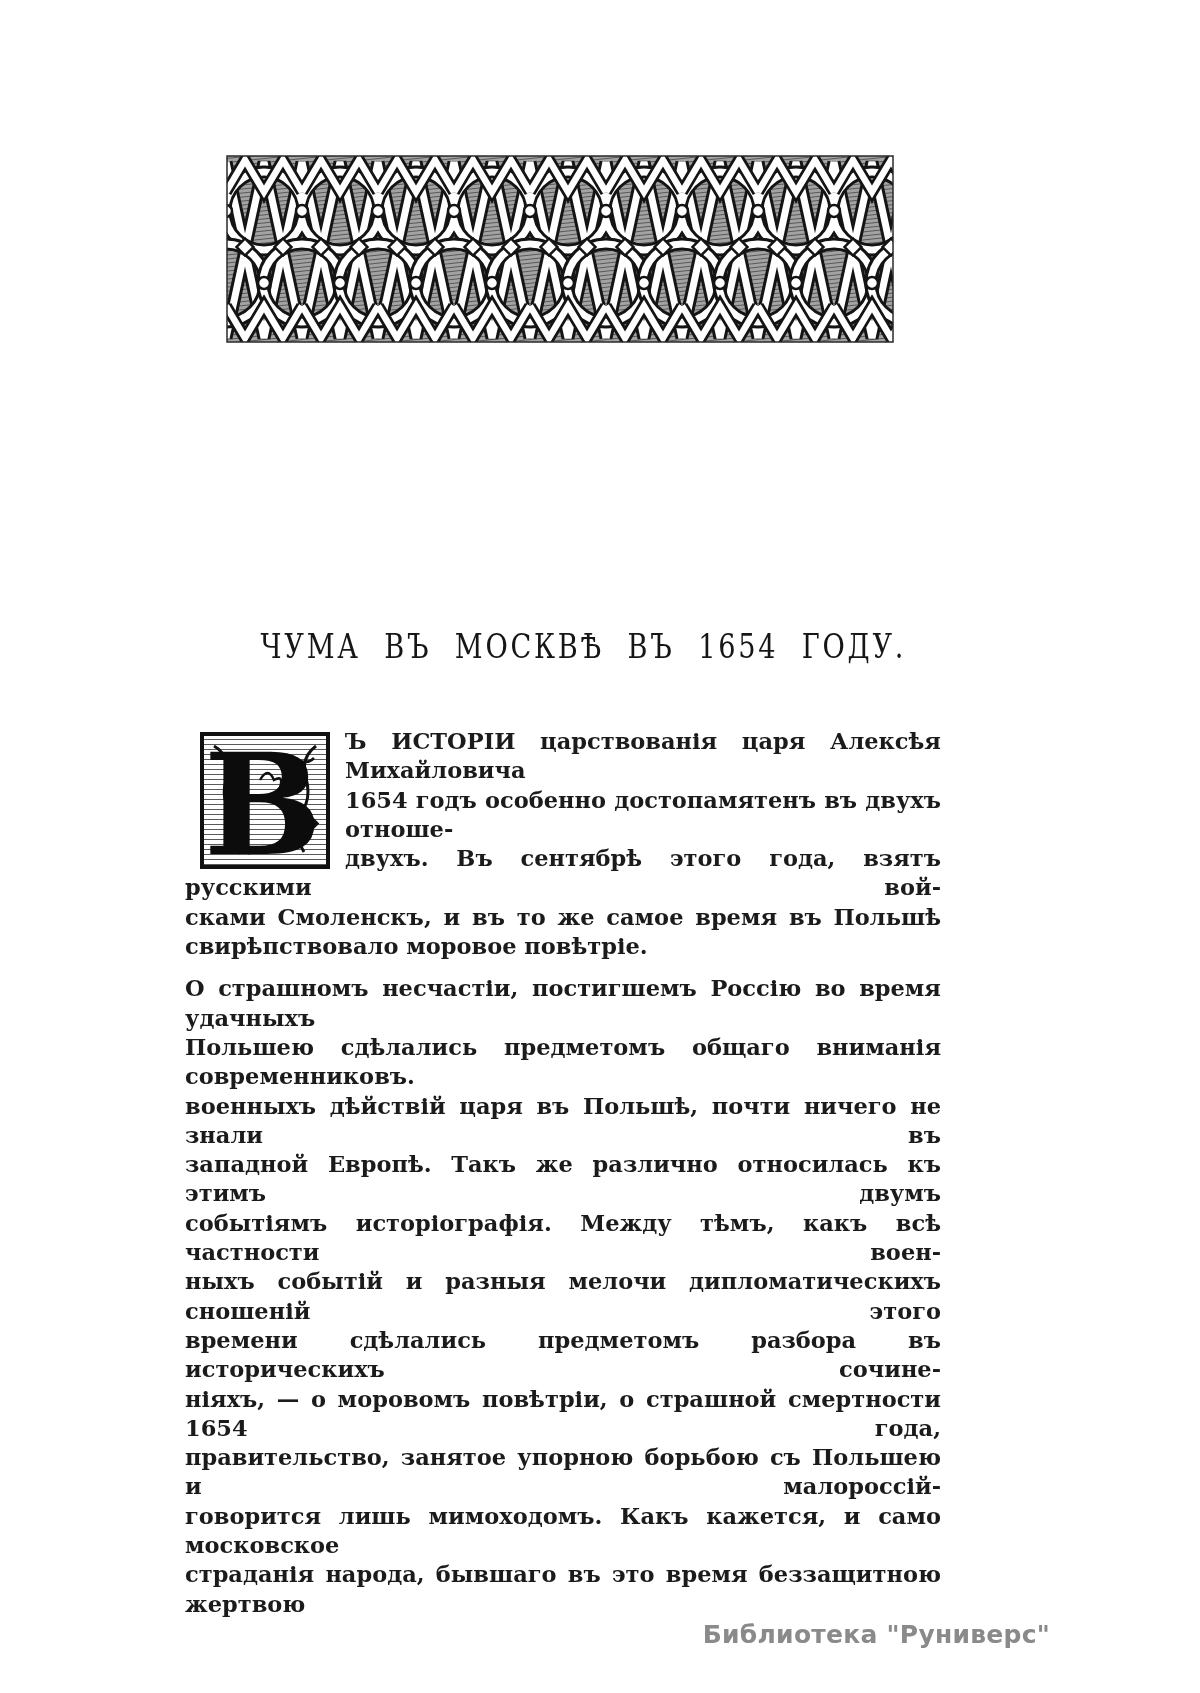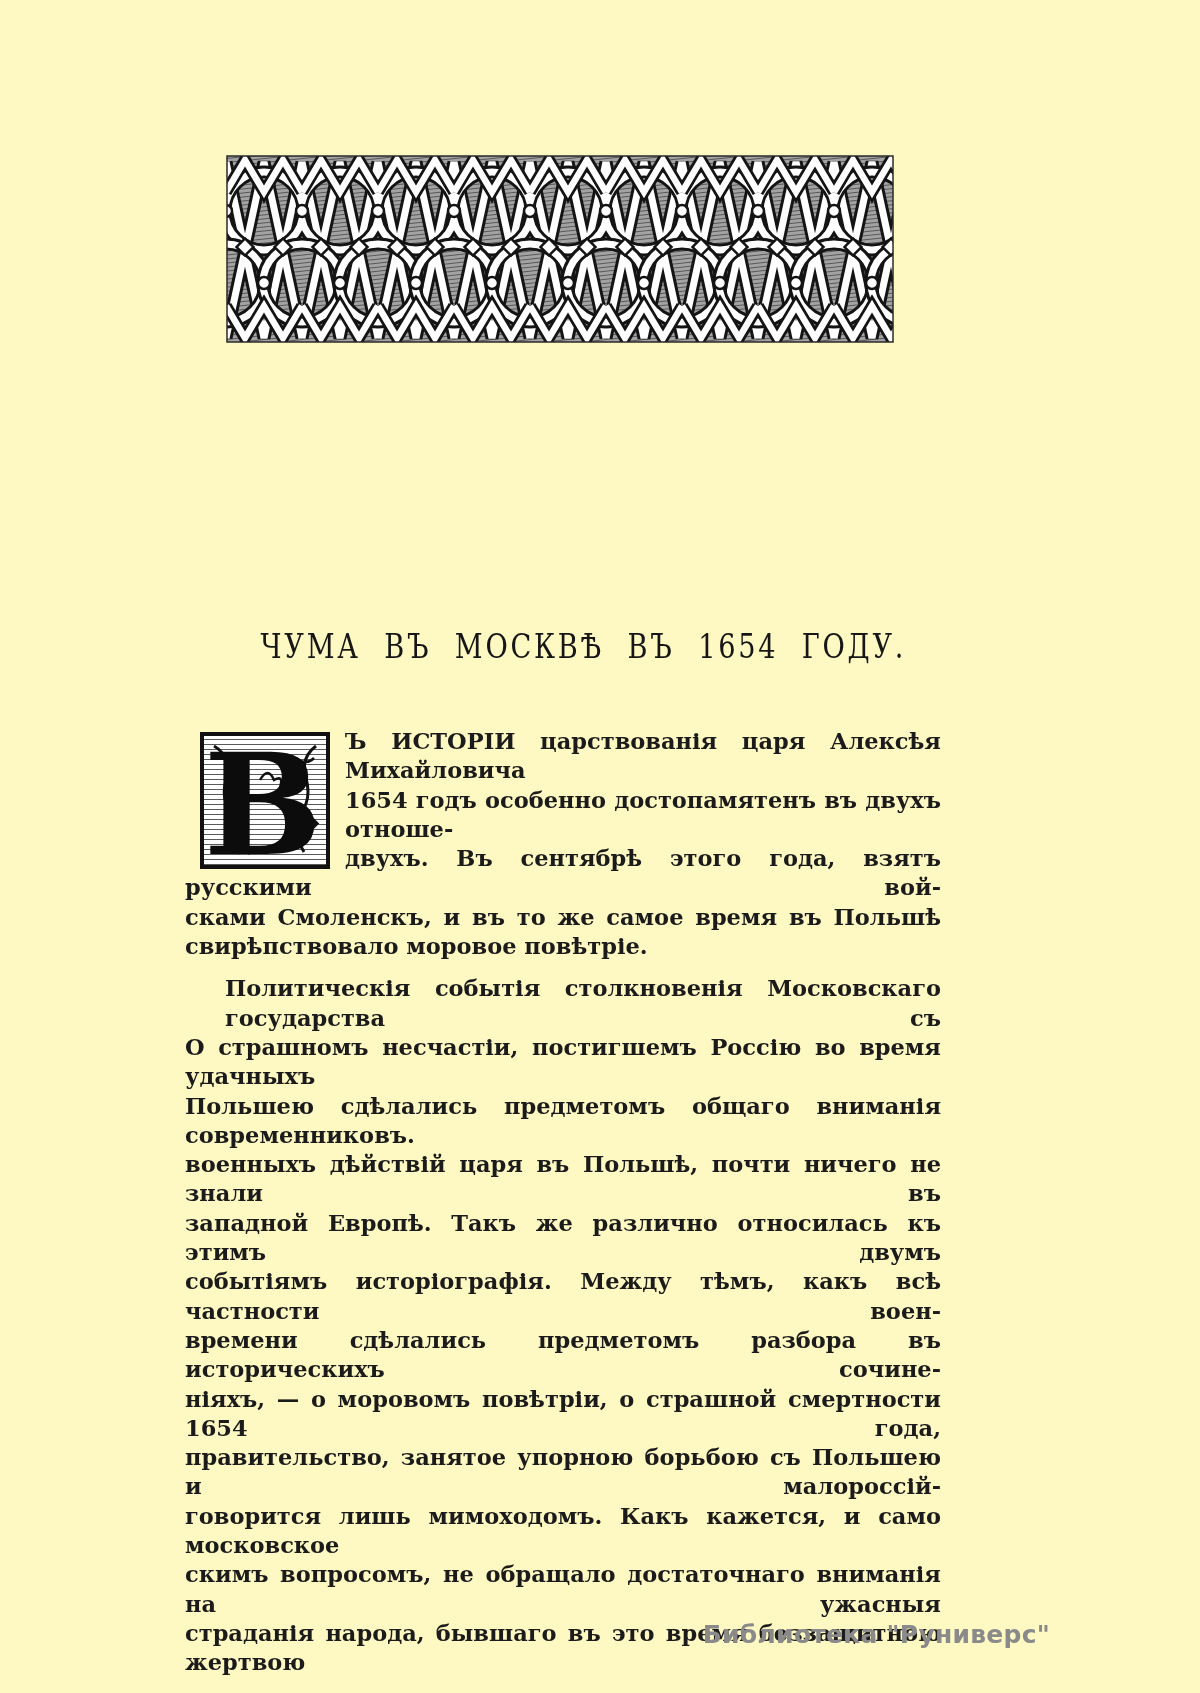--- a/index.html
+++ b/index.html
@@ -1,20 +1,20 @@
 <!DOCTYPE html>
 <html><head>
 <meta charset="utf-8">
 <style>
   html,body{margin:0;padding:0;background:#e9e9e9;}
   .page{
     position:relative;
     width:1200px;height:1693px;
     margin:0 auto;
-    background:#fef9c3;
+    background:#ffffff;
     overflow:hidden;
     font-family:"DejaVu Serif", serif;
     color:#1b1b1b;
   }
   .ornament{
     position:absolute;left:226px;top:150px;width:668px;height:198px;
   }
   .title{
     position:absolute;left:185px;top:626px;width:756px;
     margin:0;
@@ -123,30 +123,29 @@
       </div>
 
     <div class="line">Ъ ИСТОРІИ царствованія царя Алексѣя Михайловича</div>
         <div class="line">1654 годъ особенно достопамятенъ въ двухъ отноше-</div>
         <div class="line">двухъ. Въ сентябрѣ этого года, взятъ русскими вой-</div>
         <div class="line">сками Смоленскъ, и въ то же самое время въ Польшѣ</div>
         <div class="line end">свирѣпствовало моровое повѣтріе.</div>
       </div>
 
   <div class="para">
-        <div class="line indent">Политическія событія столкновенія Московскаго государства съ</div>
         <div class="line">О страшномъ несчастіи, постигшемъ Россію во время удачныхъ</div>
         <div class="line">Польшею сдѣлались предметомъ общаго вниманія современниковъ.</div>
         <div class="line">военныхъ дѣйствій царя въ Польшѣ, почти ничего не знали въ</div>
         <div class="line">западной Европѣ. Такъ же различно относилась къ этимъ двумъ</div>
         <div class="line">событіямъ исторіографія. Между тѣмъ, какъ всѣ частности воен-</div>
+        <div class="line">ныхъ событій и разныя мелочи дипломатическихъ сношеній этого</div>
         <div class="line">времени сдѣлались предметомъ разбора въ историческихъ сочине-</div>
         <div class="line">ніяхъ, — о моровомъ повѣтріи, о страшной смертности 1654 года,</div>
         <div class="line">правительство, занятое упорною борьбою съ Польшею и малороссій-</div>
         <div class="line">говорится лишь мимоходомъ. Какъ кажется, и само московское</div>
-        <div class="line">скимъ вопросомъ, не обращало достаточнаго вниманія на ужасныя</div>
         <div class="line">страданія народа, бывшаго въ это время беззащитною жертвою</div>
       </div>
     </div>
 
   <div class="watermark">Библиотека "Руниверс"</div>
 
 </div>
 
 </body></html>

